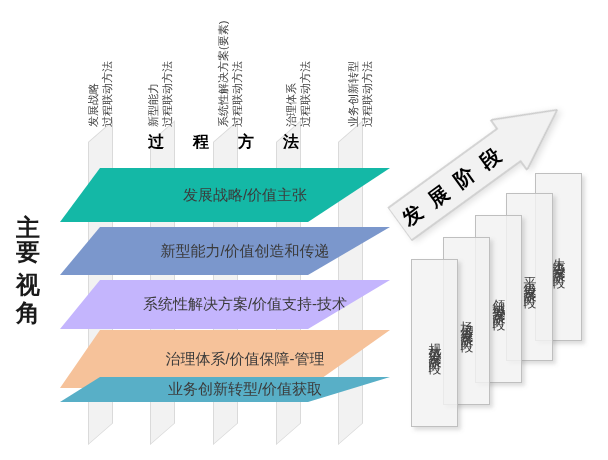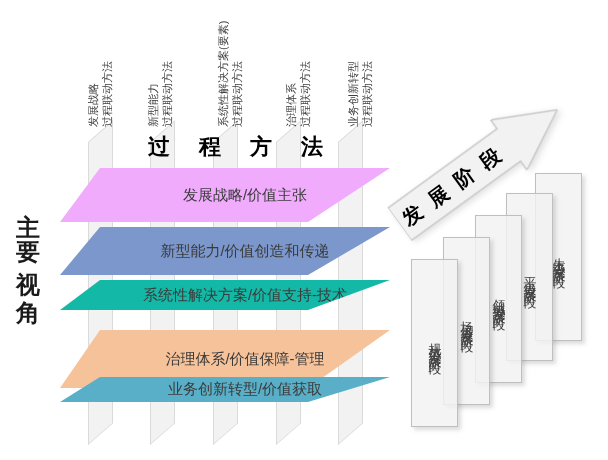--- a/index.html
+++ b/index.html
@@ -18,21 +18,21 @@
   
   .top-label {
     position:absolute; top:127px; width:142px; z-index:3;
     transform:rotate(-90deg); transform-origin:0 0;
     font-size:11px; line-height:13.5px; color:#3f3f3f; white-space:pre-line;
   }
 
   
   .title {
     position:absolute; left:148px; top:132px; z-index:3;
-    font-size:22px; font-weight:bold; color:#000; letter-spacing:29px; white-space:nowrap;
+    font-size:16px; font-weight:bold; color:#000; letter-spacing:29px; white-space:nowrap;
   }
 
   
   .strip {
     position:absolute; top:142px; width:25px; height:303px; z-index:1;
     background:rgba(240,240,240,0.88); border:1px solid #dadada; box-sizing:border-box;
     transform:skewY(-41deg); transform-origin:0 0;
   }
 
   
@@ -89,27 +89,27 @@
 过程联动方法</div>
   <div class="top-label" style="left:217px">系统性解决方案(要素)
 过程联动方法</div>
   <div class="top-label" style="left:285px">治理体系
 过程联动方法</div>
   <div class="top-label" style="left:347px">业务创新转型
 过程联动方法</div>
 
   <div class="title">过程方法</div>
 
-  <div class="layer" style="top: 168px; height: 54px; background: #f0abfc;">
+  <div class="layer" style="top: 168px; height: 54px; background: #14b8a6;">
     <div class="layer-text">发展战略/价值主张</div>
   </div>
   <div class="layer" style="top: 227px; height: 48px; background: rgb(123, 151, 204); text-align: center;">
     <div class="layer-text">新型能力/价值创造和传递</div>
   </div>
-  <div class="layer" style="top: 280px; height: 30px; background: #14b8a6;">
+  <div class="layer" style="top: 280px; height: 49px; background: #c4b5fd;">
     <div class="layer-text">系统性解决方案/价值支持-技术</div>
   </div>
   <div class="layer" style="top: 330px; height: 58px; background: rgb(246, 194, 154);">
     <div class="layer-text">治理体系/价值保障-管理</div>
   </div>
   <div class="layer" style="top: 377px; height: 25px; background: rgb(88, 175, 199);">
     <div class="layer-text">业务创新转型/价值获取</div>
   </div>
 
   <div class="arrow-wrap">

